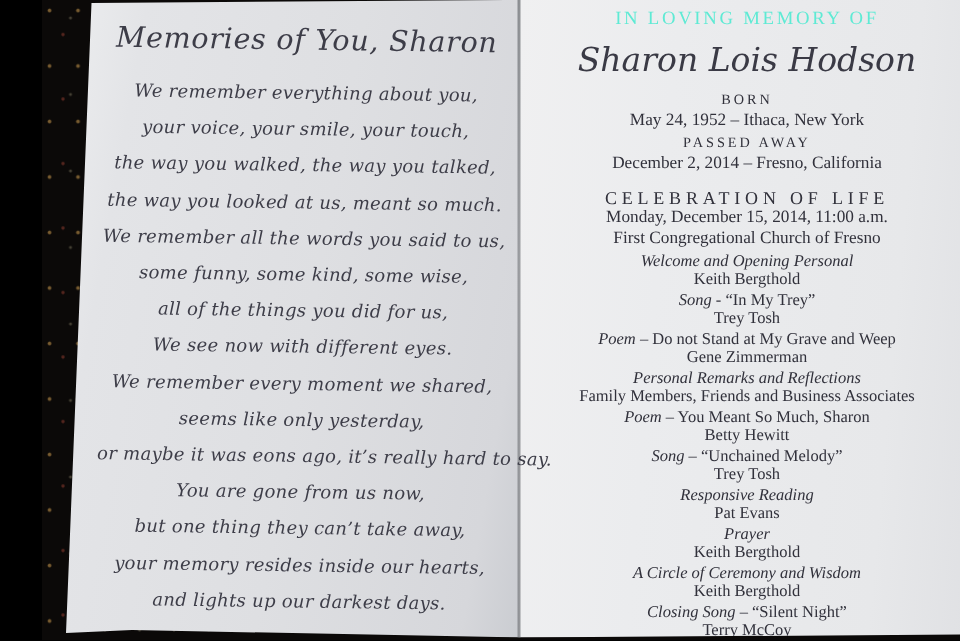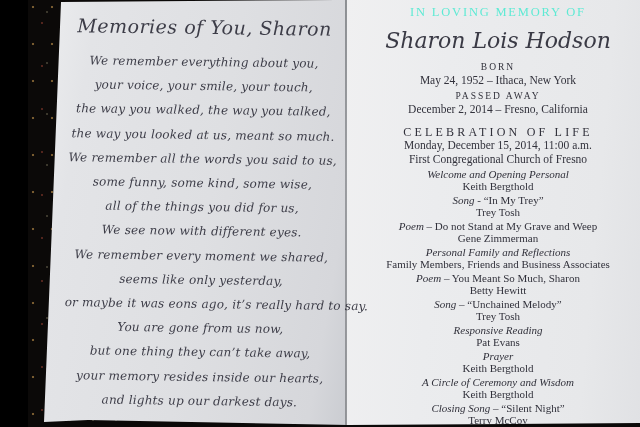--- a/index.html
+++ b/index.html
@@ -181,21 +181,21 @@
           <div class="program-label"><span class="it">Song</span><span> - “In My Trey”</span></div>
           <div class="program-person">Trey Tosh</div>
         </div>
 
         <div class="program-item">
           <div class="program-label"><span class="it">Poem</span><span> – Do not Stand at My Grave and Weep</span></div>
           <div class="program-person">Gene Zimmerman</div>
         </div>
 
         <div class="program-item">
-          <div class="program-label"><span class="it">Personal Family and Reflections</span><span></span></div>
+          <div class="program-label"><span class="it">Personal Remarks and Reflections</span><span></span></div>
           <div class="program-person">Family Members, Friends and Business Associates</div>
         </div>
 
         <div class="program-item">
           <div class="program-label"><span class="it">Poem</span><span> – You Meant So Much, Sharon</span></div>
           <div class="program-person">Betty Hewitt</div>
         </div>
 
         <div class="program-item">
           <div class="program-label"><span class="it">Song</span><span> – “Unchained Melody”</span></div>

